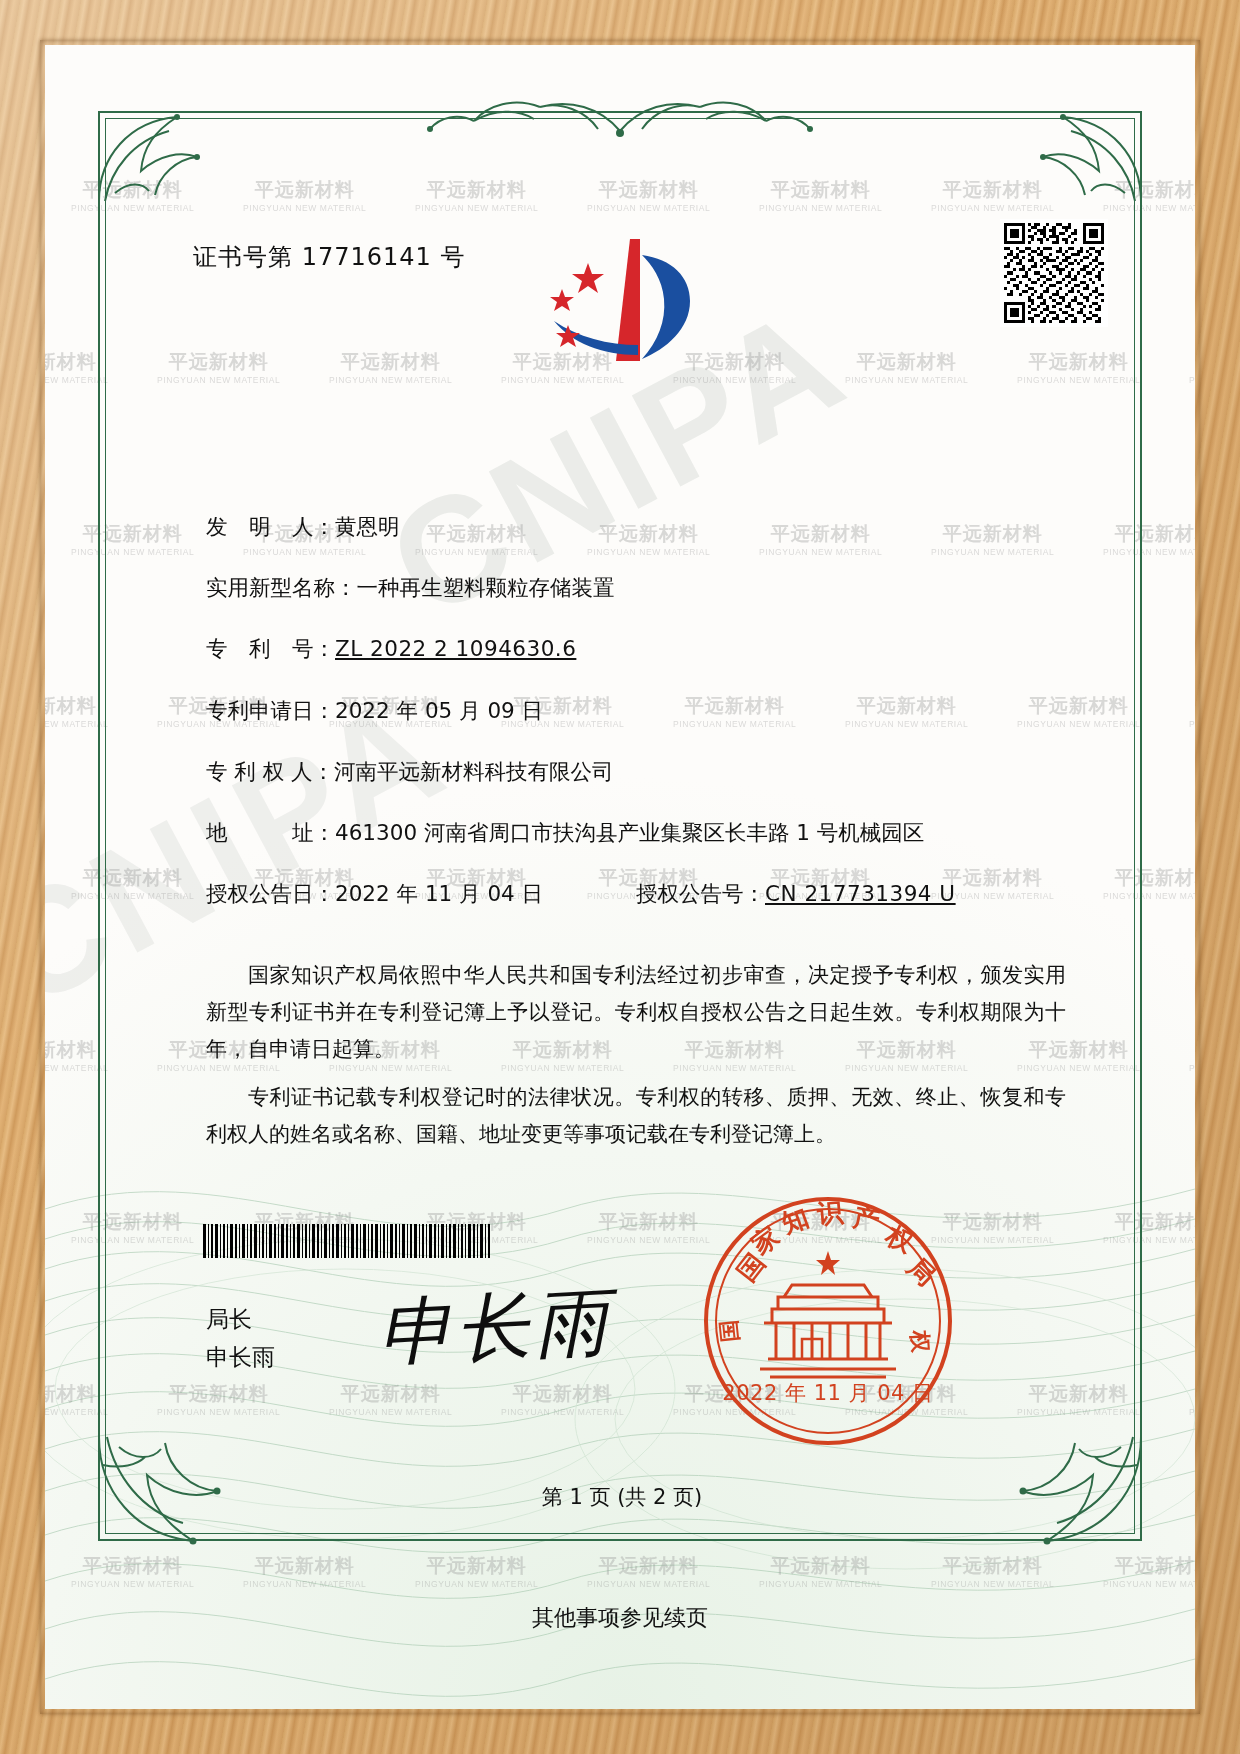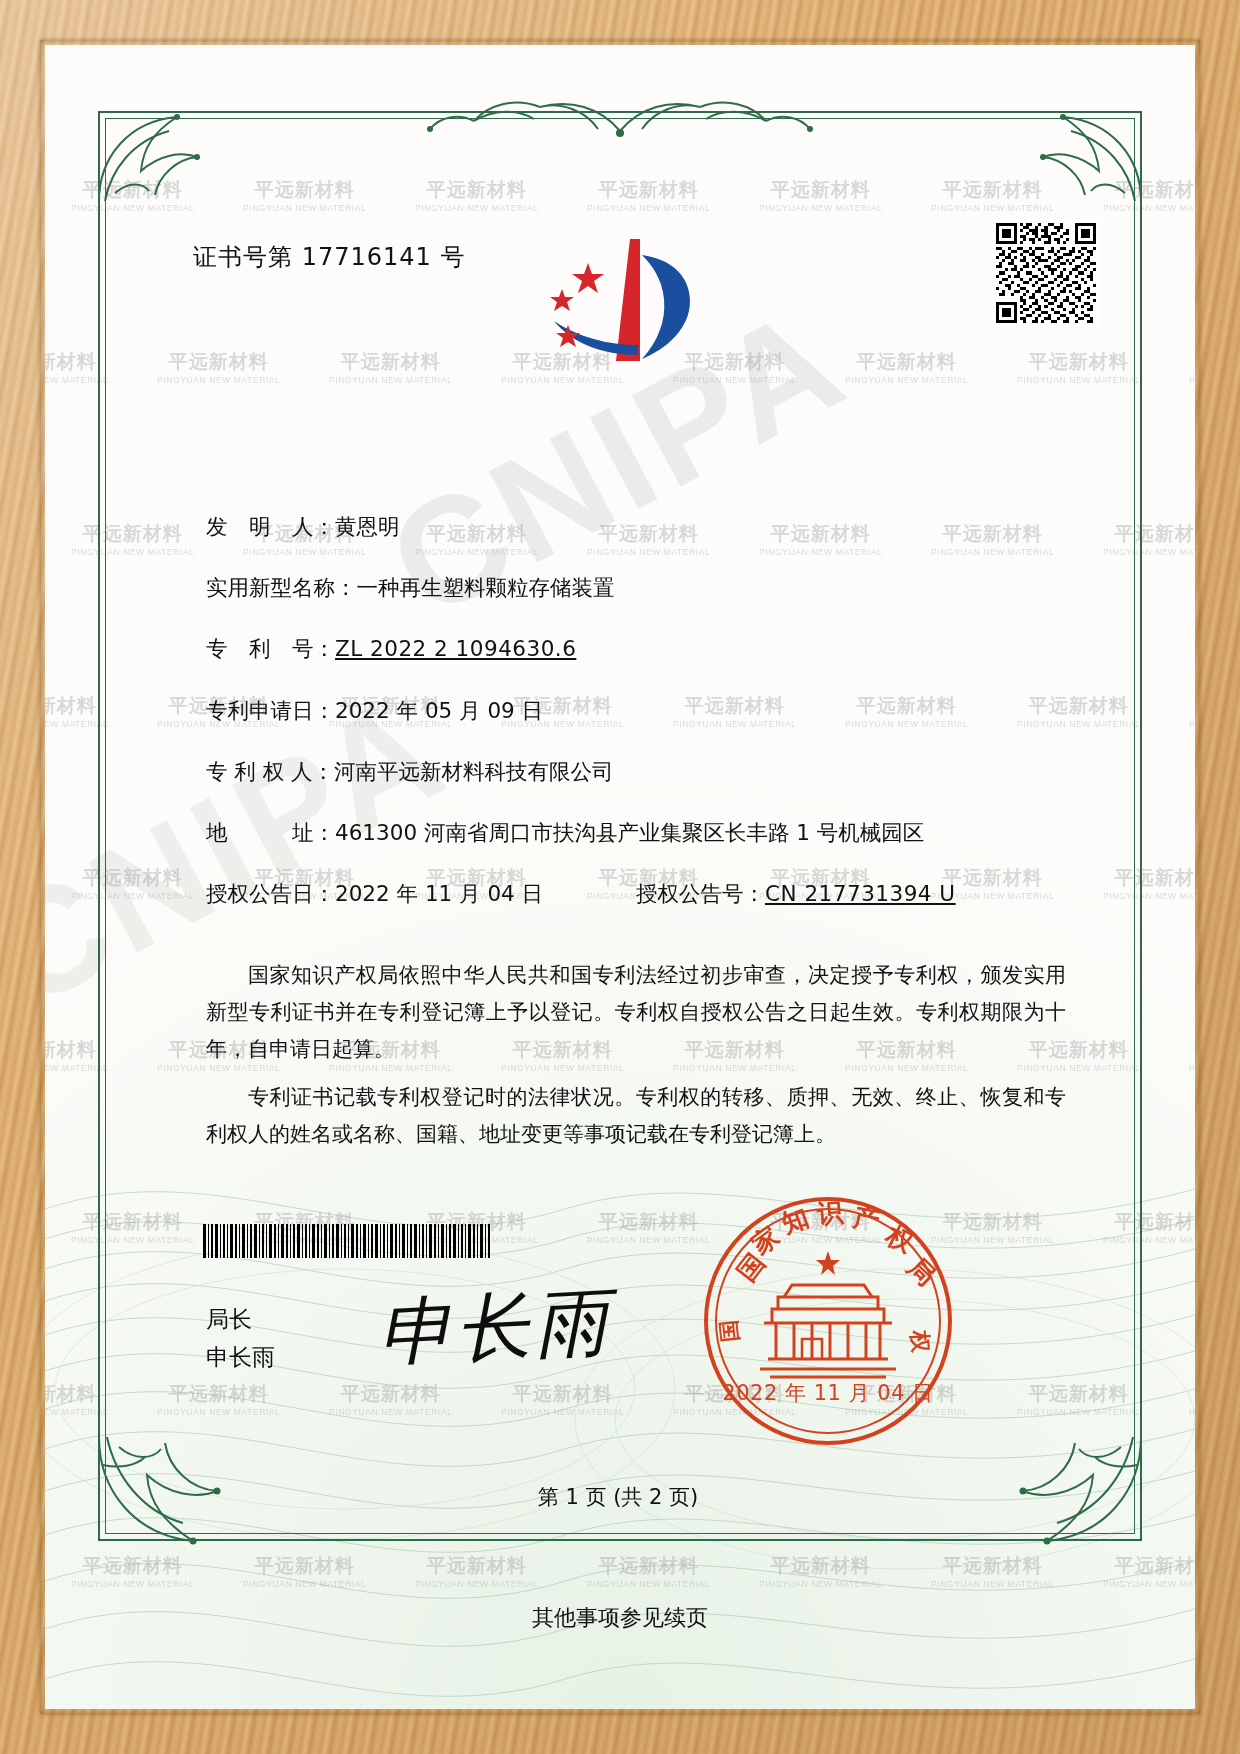--- a/index.html
+++ b/index.html
@@ -129,21 +129,21 @@
     left:5px;top:5px;right:5px;bottom:5px;
     border:1px solid #2f6b48;
   }
   .corner-orn { position:absolute; }
   .top-orn { position:absolute; left:50%; transform:translateX(-50%); top:-17px; }
 
   
   .content {
     position: absolute;
     left: 53px; top: 66px;
-    width: 1044px; height: 1430px;
+    width: 1044px; height: 1430px; padding-left: 8px;
   }
 
   .cert-no {
     position: absolute;
     left: 95px; top: 130px;
     font-size: 24px;
     color: #111;
     letter-spacing: 1px;
     font-family: "DejaVu Sans", sans-serif;
   }

